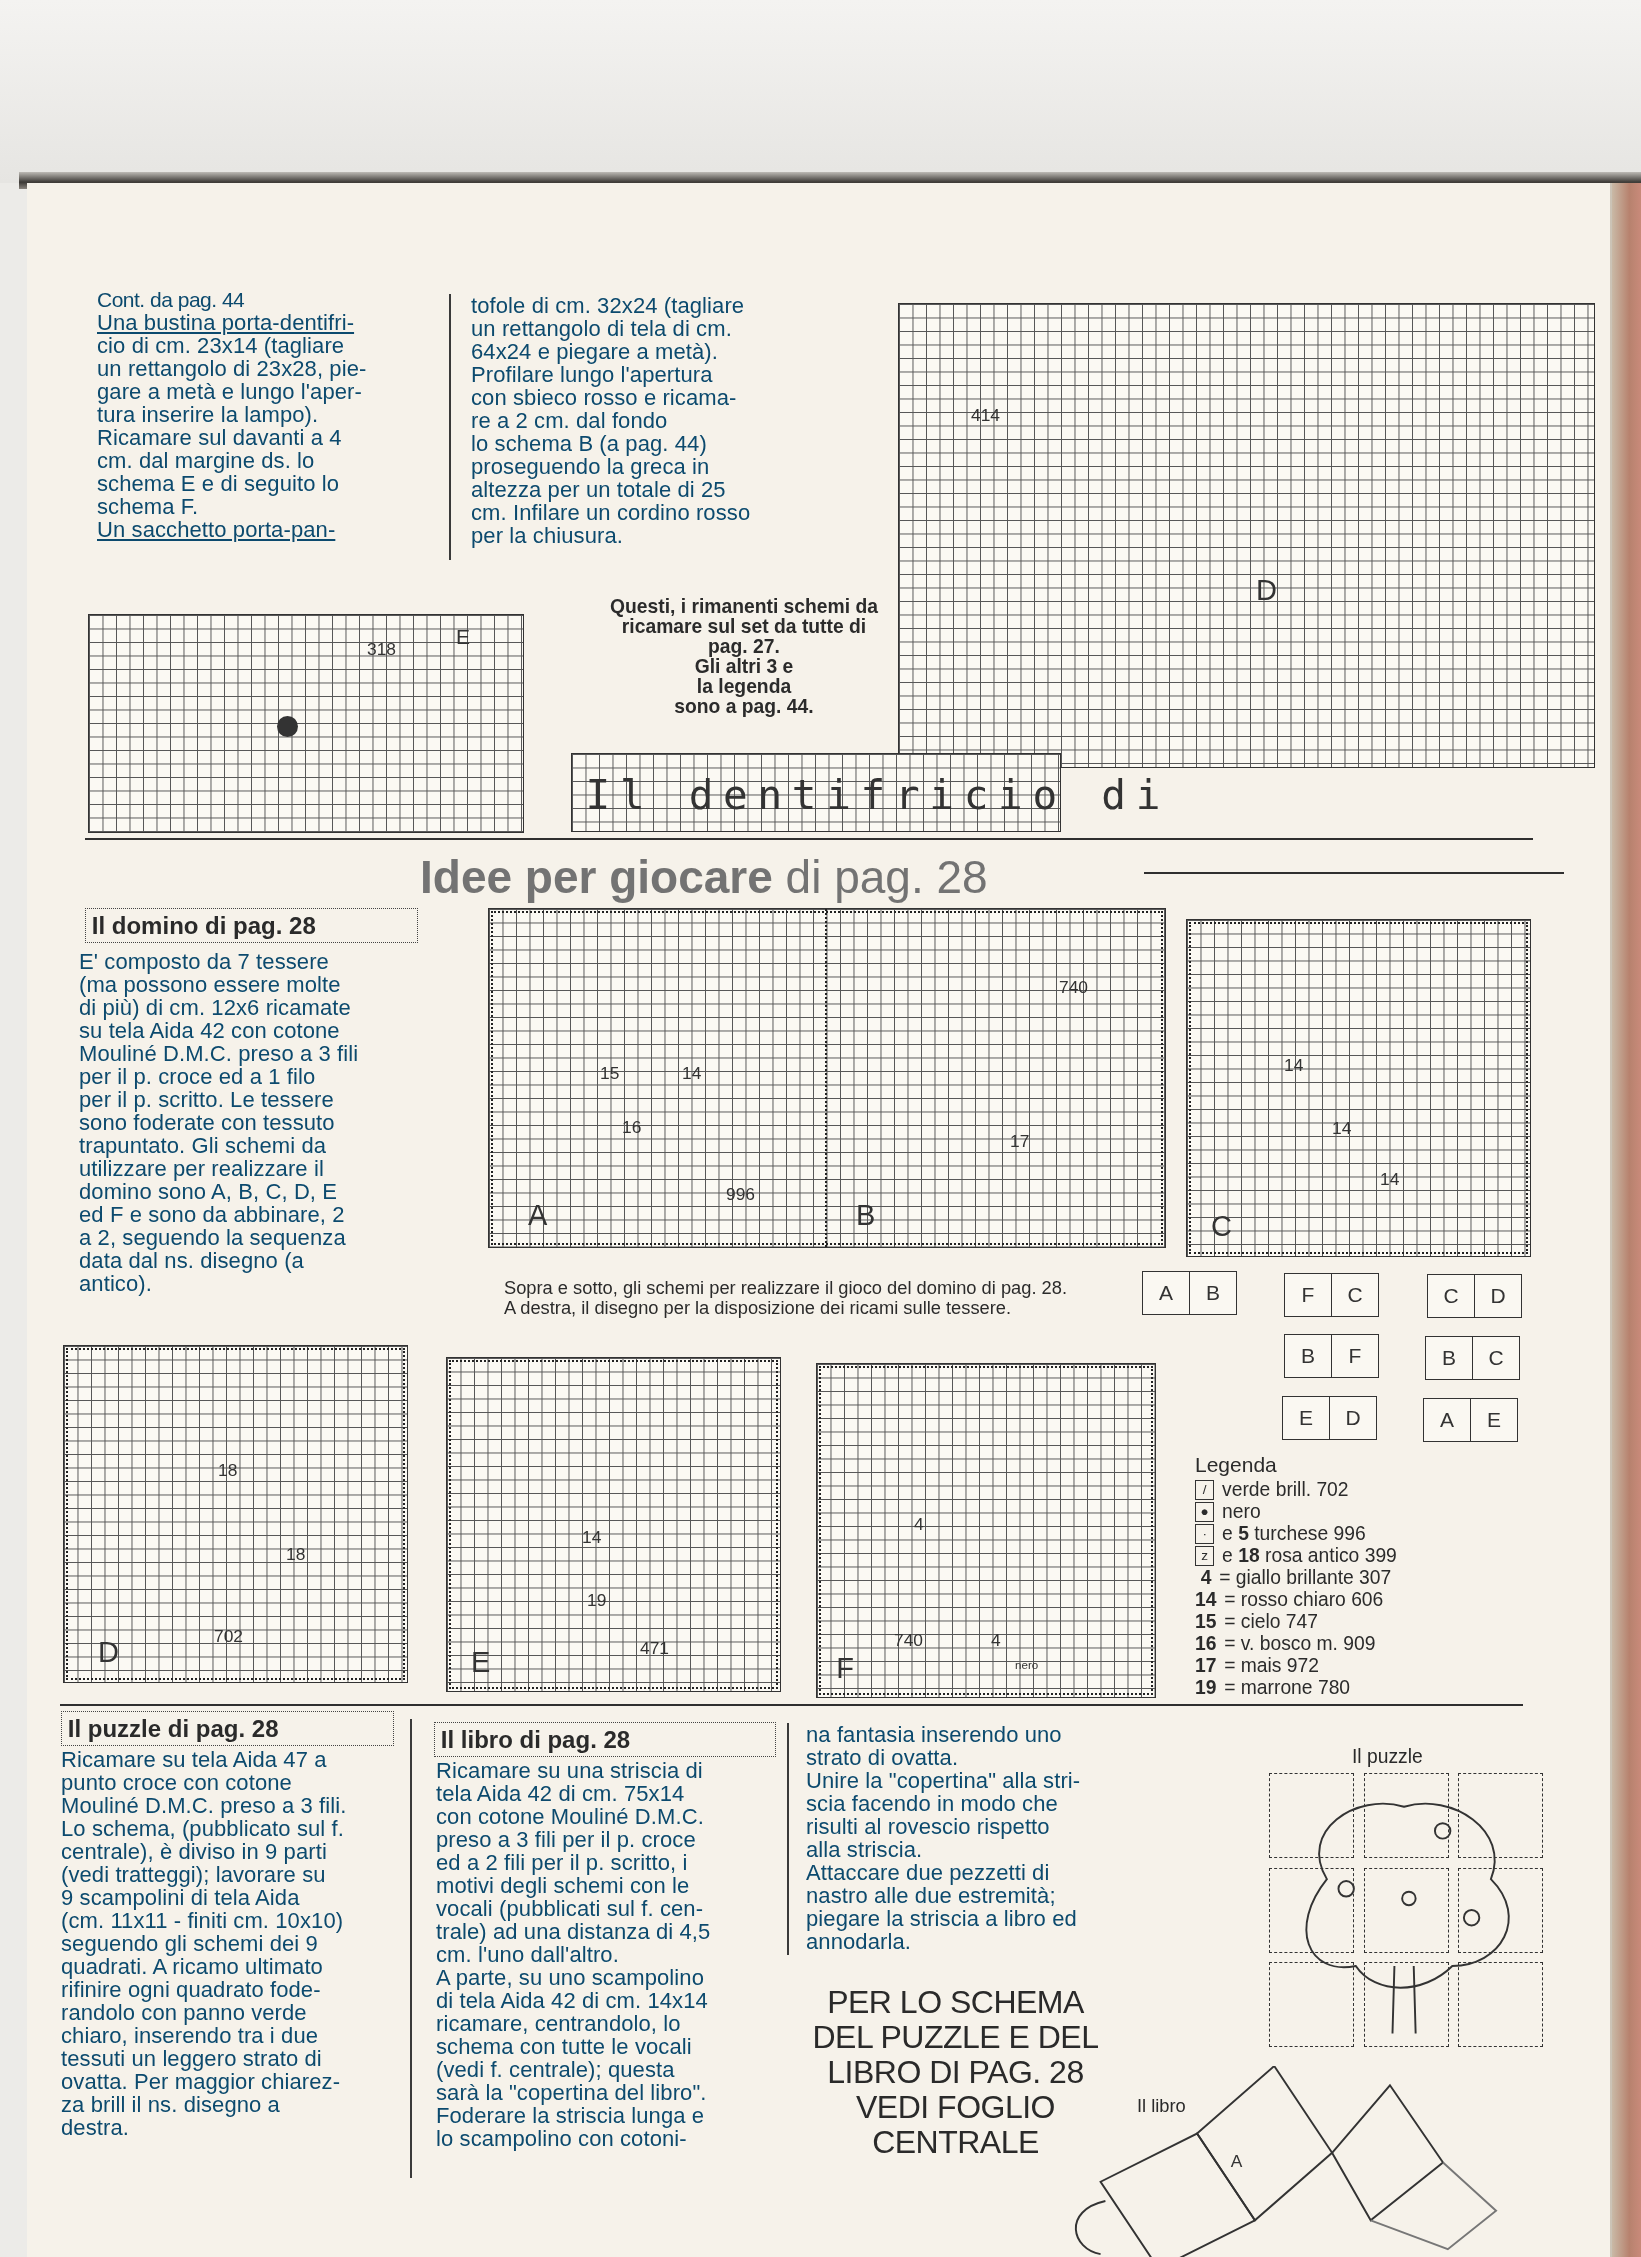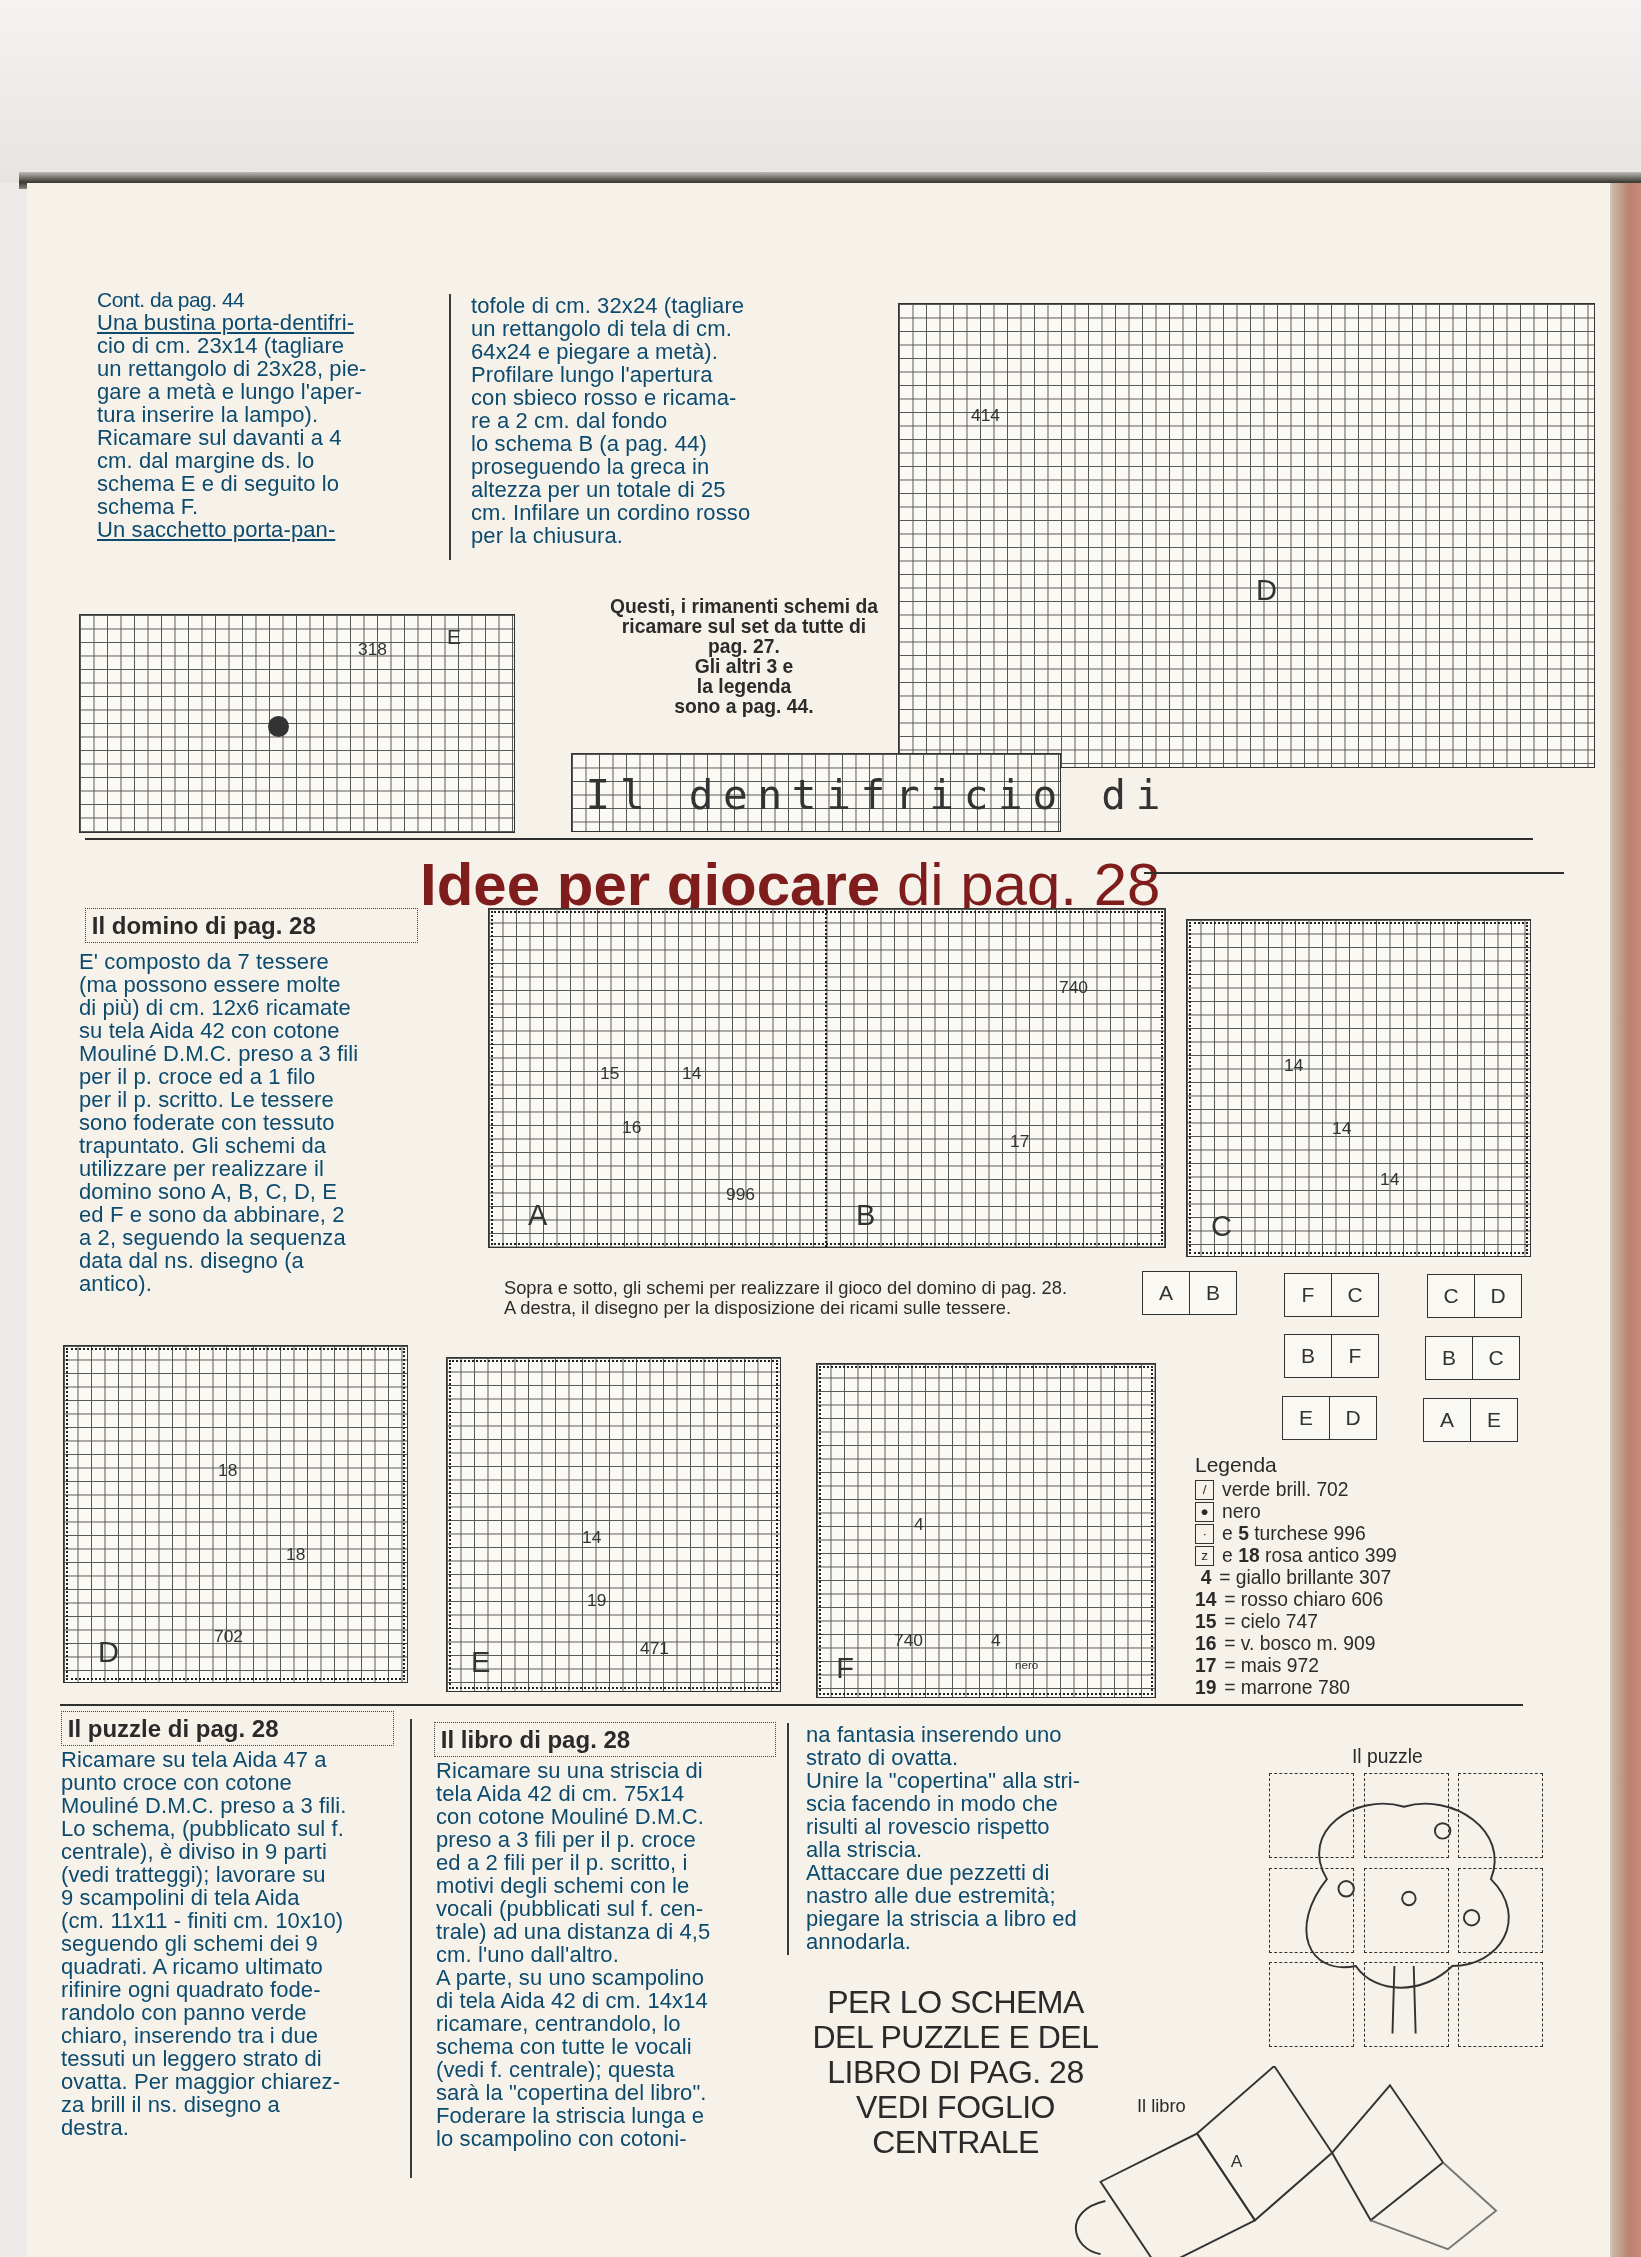--- a/index.html
+++ b/index.html
@@ -16,21 +16,21 @@
   .grid{position:absolute;border:1.9px solid #333;
     background-color:#fbf9f3;
     background-image:
       linear-gradient(#555 1px,transparent 1px),
       linear-gradient(90deg,#555 1px,transparent 1px);
     background-size:13.5px 13.5px;}
   .dots{position:absolute;border:2.9px dotted #222;pointer-events:none;}
   .grid-label{position:absolute;font-size:29px;color:#333;font-family:"Liberation Sans",sans-serif;}
   .grid-num{position:absolute;font-size:17.4px;color:#333;font-family:"Liberation Sans",sans-serif;}
   .section-box{position:absolute;border:1.9px dotted #444;padding:0 5.8px;font-weight:bold;font-size:24px;line-height:33px;color:#2a2a2a;}
-  .title-big{position:absolute;font-size:60px;color:#7f1d1d;white-space:nowrap;}
+  .title-big{position:absolute;font-size:46px;color:#737373;white-space:nowrap;}
   .title-big b{font-weight:bold;}
   .caption{font-family:"Liberation Sans",sans-serif;font-size:18.3px;line-height:20px;color:#2b2b2b;}
   .domino{position:absolute;display:flex;border:1.9px solid #333;background:#faf8f2;}
   .domino span{width:46px;height:42px;display:flex;align-items:center;justify-content:center;font-size:21px;color:#333;}
   .domino span + span{border-left:1.9px solid #333;}
   .legend-row{display:flex;align-items:center;gap:7.7px;height:22px;font-size:19.3px;}
   .legend-sym{width:17.4px;height:17.4px;border:1.9px solid #333;display:flex;align-items:center;justify-content:center;font-size:13.5px;line-height:13.5px;}
   .legend-num{font-weight:bold;}
   .puzzle-grid{position:absolute;display:grid;grid-template-columns:repeat(3,85px);grid-template-rows:repeat(3,85px);gap:9.7px;}
   .puzzle-grid div{border:1.9px dashed #333;}
@@ -75,21 +75,21 @@
 
 <div class="abs caption" style="left:599px;top:597px;width:290px;text-align:center;font-size:19.3px;line-height:20px;font-weight:bold;">
   <div>Questi, i rimanenti schemi da</div>
   <div>ricamare sul set da tutte di</div>
   <div>pag. 27.</div>
   <div>Gli altri 3 e</div>
   <div>la legenda</div>
   <div>sono a pag. 44.</div>
 </div>
 
-<div class="grid" style="left:79px;top:614px;width:434px;height:217px;">
+<div class="grid" style="left:88px;top:614px;width:434px;height:217px;">
   <span class="grid-num" style="left:278px;top:24px;">318</span>
   <span class="grid-label" style="left:367px;top:9.7px;font-size:21px;">E</span>
   <span class="abs" style="left:188px;top:101px;width:21px;height:21px;border-radius:50%;background:#333;"></span>
 </div>
 <div class="grid" style="left:898px;top:303px;width:695px;height:463px;">
   <span class="grid-num" style="left:72px;top:101px;">414</span>
   <span class="grid-label" style="left:357px;top:270px;">D</span>
 </div>
 <div class="grid" style="left:571px;top:753px;width:488px;height:77px;">
   <span class="abs" style="left:13.5px;top:17.4px;font-size:41px;letter-spacing:9.7px;color:#333;white-space:nowrap;font-family:'DejaVu Sans Mono',monospace;">Il dentifricio di</span>

